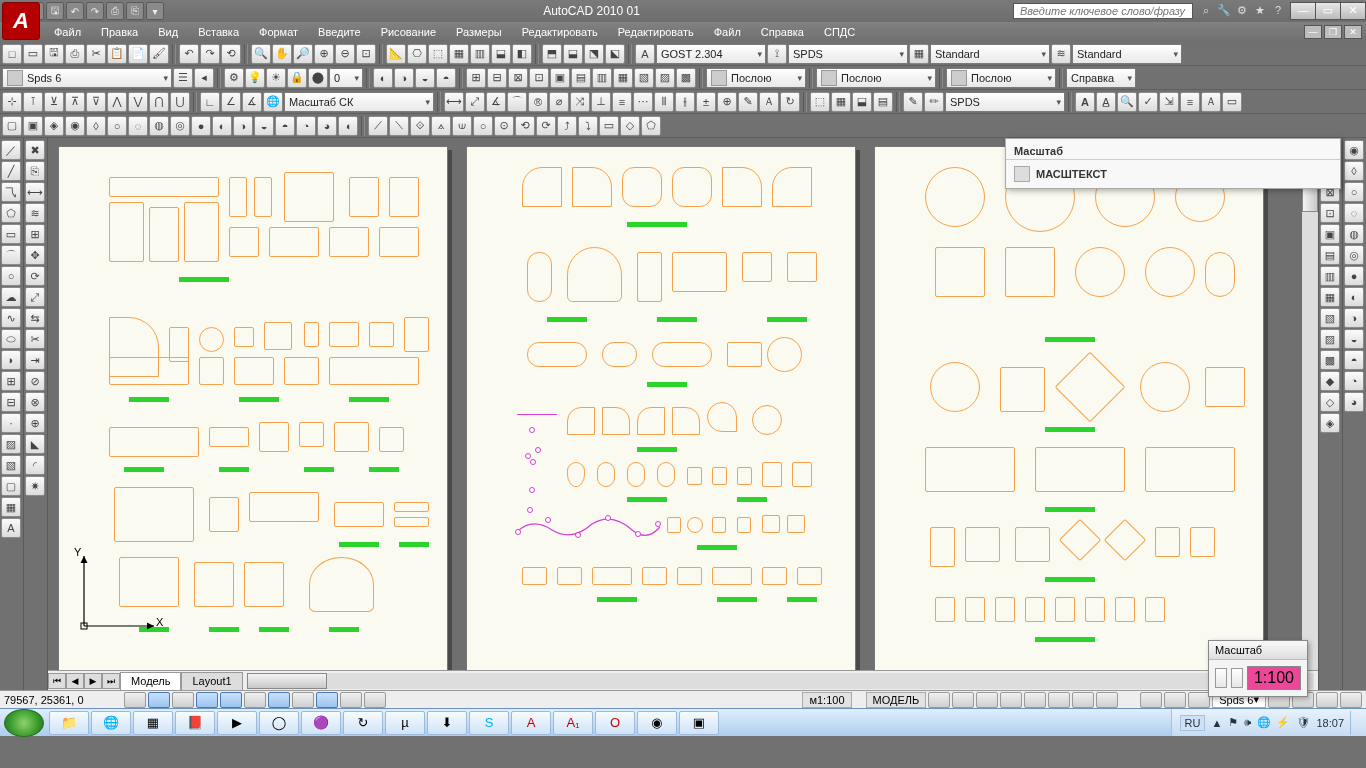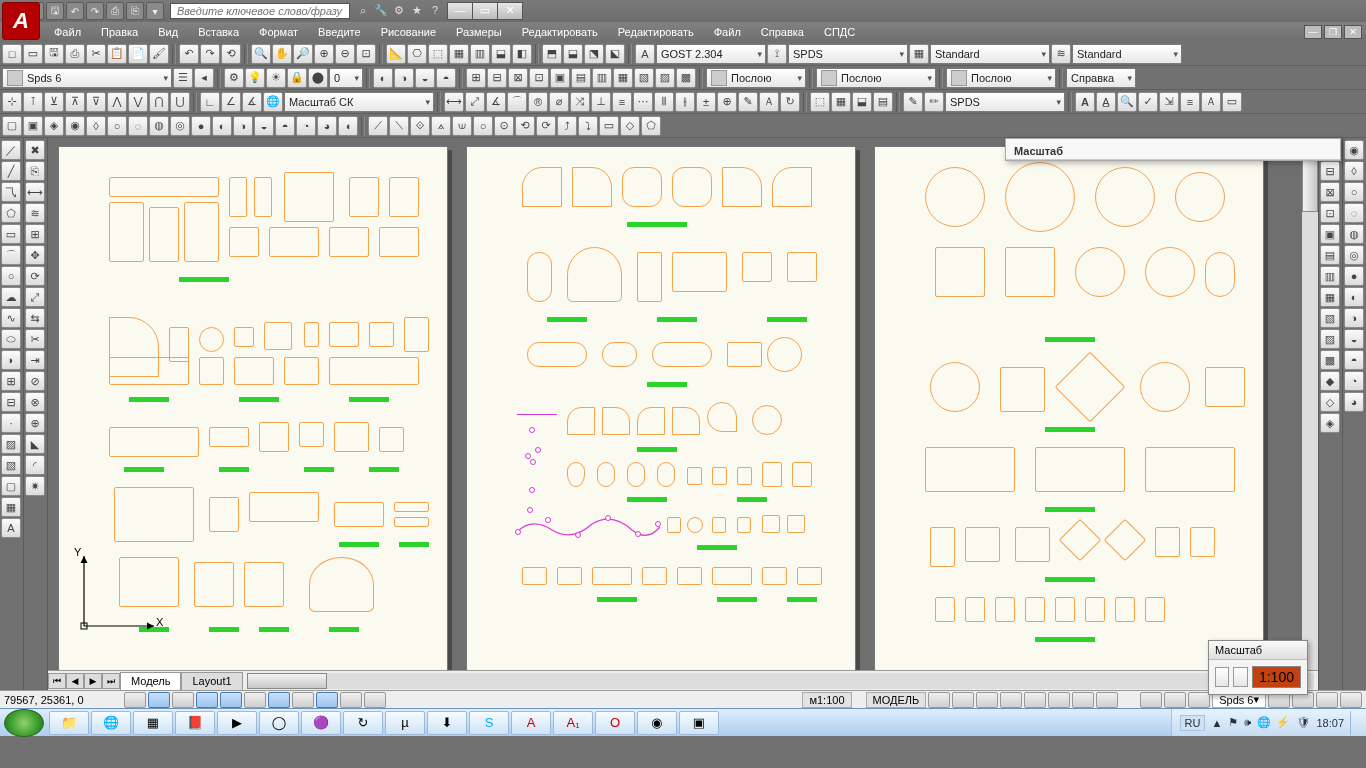--- a/index.html
+++ b/index.html
@@ -54,21 +54,21 @@
 .tooltip .tt-title { font-weight: bold; padding: 6px 8px 2px; }
 .tooltip .tt-desc { padding: 2px 8px 8px; line-height: 1.35; color: #555; }
 .tooltip .tt-sep { border-top: 1px solid #ccc; }
 .tooltip .tt-cmd { padding: 6px 8px; display: flex; align-items: center; gap: 6px; font-weight: bold; }
 .tooltip .tt-cmd::before { content: ""; width: 14px; height: 14px; background: #ddd; border: 1px solid #aaa; }
 .tooltip .tt-help { padding: 4px 8px 8px; color: #555; }
 .scale-panel { position: absolute; right: 58px; top: 640px; width: 100px; background: #f4f4f4; border: 1px solid #888; box-shadow: 2px 2px 5px rgba(0,0,0,.3); }
 .scale-panel .sp-title { background: linear-gradient(#fafafa,#dedede); padding: 3px 6px; font-size: 11px; border-bottom: 1px solid #bbb; }
 .scale-panel .sp-body { padding: 6px; display: flex; align-items: center; gap: 4px; }
 .scale-panel .sp-body .sbtn { width: 20px; height: 20px; border: 1px solid #999; background: linear-gradient(#fff,#e6e6e6); }
-.scale-panel .sp-val { background: #c2410c; border: 1px solid #888; padding: 2px 6px; font-size: 14px; }
+.scale-panel .sp-val { background: #ec4899; border: 1px solid #888; padding: 2px 6px; font-size: 16px; }
 .taskbar { height: 28px; background: linear-gradient(#dfeefc,#aecdf0); display: flex; align-items: center; border-top: 1px solid #6b93c0; }
 .start { width: 40px; height: 28px; background: radial-gradient(circle at 50% 50%, #8fd36a, #3a9c2e 60%, #1f6b18); border-radius: 50%; margin: 0 4px; border: 1px solid #2d6b1e; }
 .task-btn { width: 40px; height: 24px; margin: 0 1px; background: linear-gradient(#f6fbff,#cfe3f6); border: 1px solid #9cb9d9; border-radius: 2px; display: flex; align-items: center; justify-content: center; font-size: 13px; }
 .tray { margin-left: auto; display: flex; align-items: center; gap: 6px; padding: 0 8px; color: #234; height: 100%; background: linear-gradient(#e8f2fc,#c6dcf2); border-left: 1px solid #a8c2de; }
 .tray .lang { background: #cfe1f4; padding: 1px 4px; border: 1px solid #a8c2de; }
 .vscroll { position: absolute; right: 0; top: 0; bottom: 0; width: 16px; background: #ddd; }
 .vscroll-thumb { position: absolute; top: 14px; width: 100%; height: 60px; background: linear-gradient(90deg,#f4f4f4,#c8c8c8); border: 1px solid #888; }
 </style>
 </head>
 <body>
@@ -78,20 +78,21 @@
   <div class="qat">
     <div class="qat-btn">□</div>
     <div class="qat-btn">▭</div>
     <div class="qat-btn">🖫</div>
     <div class="qat-btn">↶</div>
     <div class="qat-btn">↷</div>
     <div class="qat-btn">⎙</div>
     <div class="qat-btn">⎘</div>
     <div class="qat-btn">▾</div>
   </div>
+  <div class="app-title">AutoCAD 2010    01</div>
   <input class="search-box" placeholder="Введите ключевое слово/фразу" style="">
   <div class="title-icons">
     <span>⌕</span>
     <span>🔧</span>
     <span>⚙</span>
     <span>★</span>
     <span>?</span>
   </div>
   <div class="win-btns">
     <div>—</div>
@@ -651,20 +652,21 @@
     <span>⚡</span>
     <span>🛡</span>
     <span>18:07</span>
     <span style="width:8px;height:24px;border-left:1px solid #9bd;"></span>
   </div>
 </div>
 
 <div class="tooltip">
   <div class="tt-title">Масштаб</div>
   <div class="tt-sep"></div>
+  <div class="tt-cmd">МАСШТЕКСТ</div>
 </div>
 
 <div class="scale-panel">
   <div class="sp-title">Масштаб</div>
   <div class="sp-body">
     <div class="sbtn"></div>
     <div class="sbtn"></div>
     <div class="sp-val">1:100</div>
   </div>
 </div>

